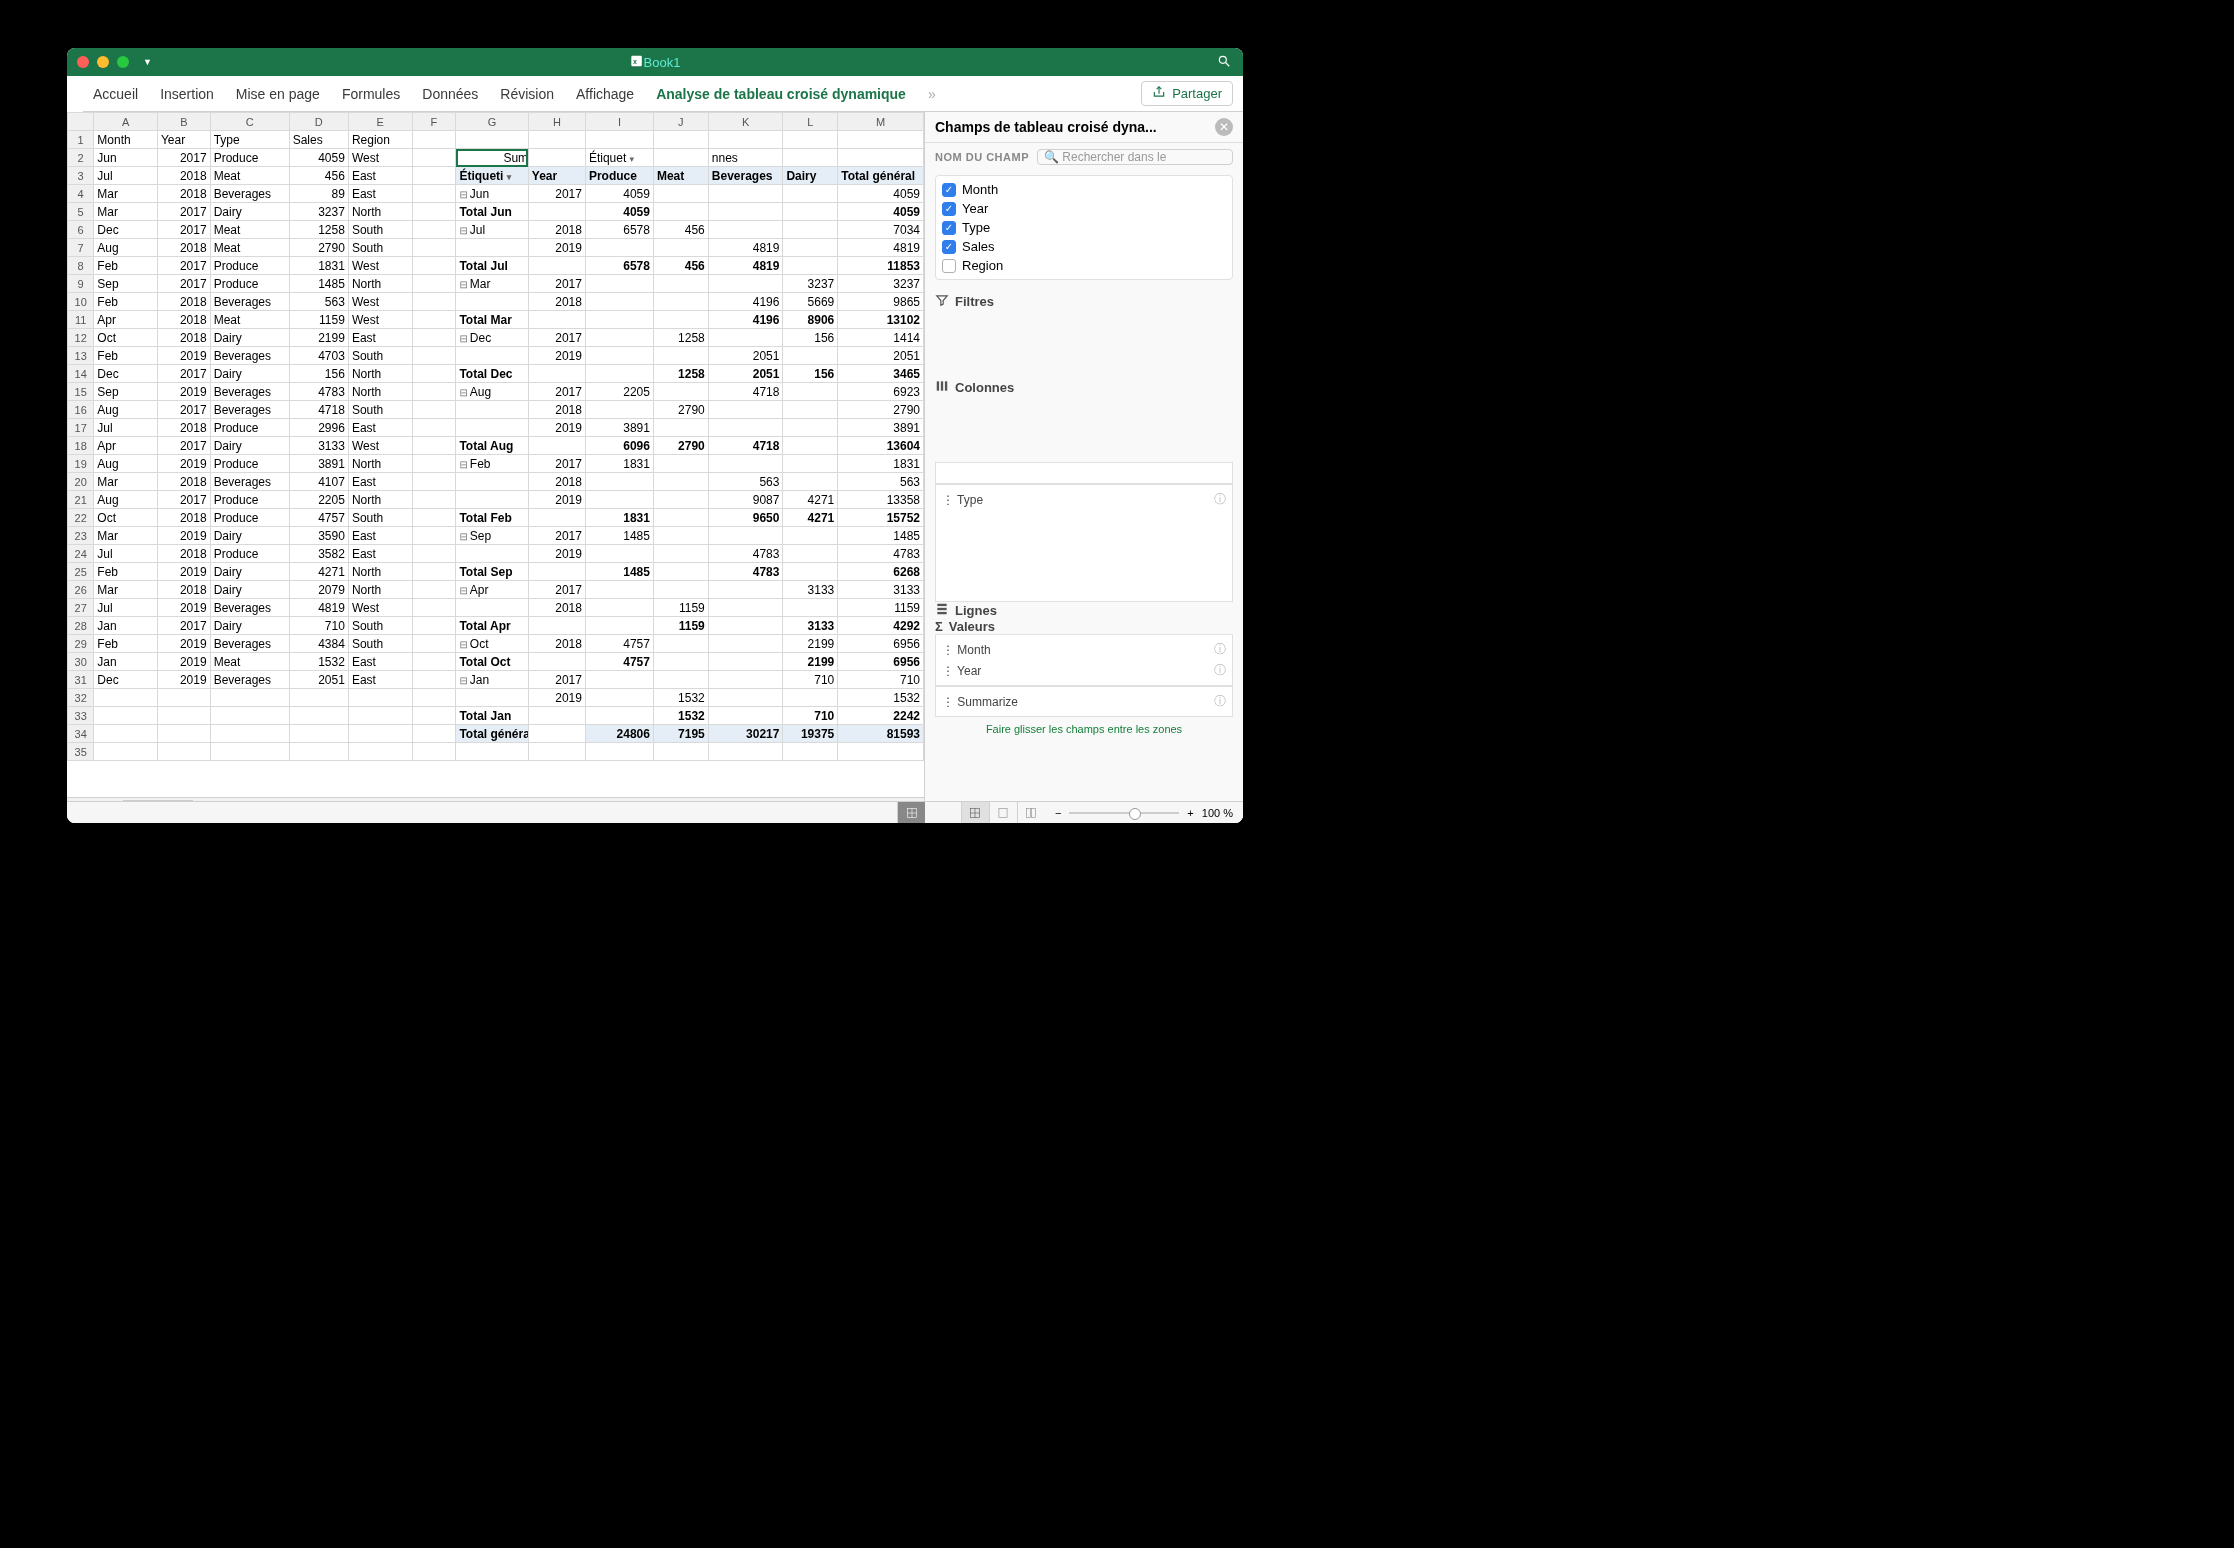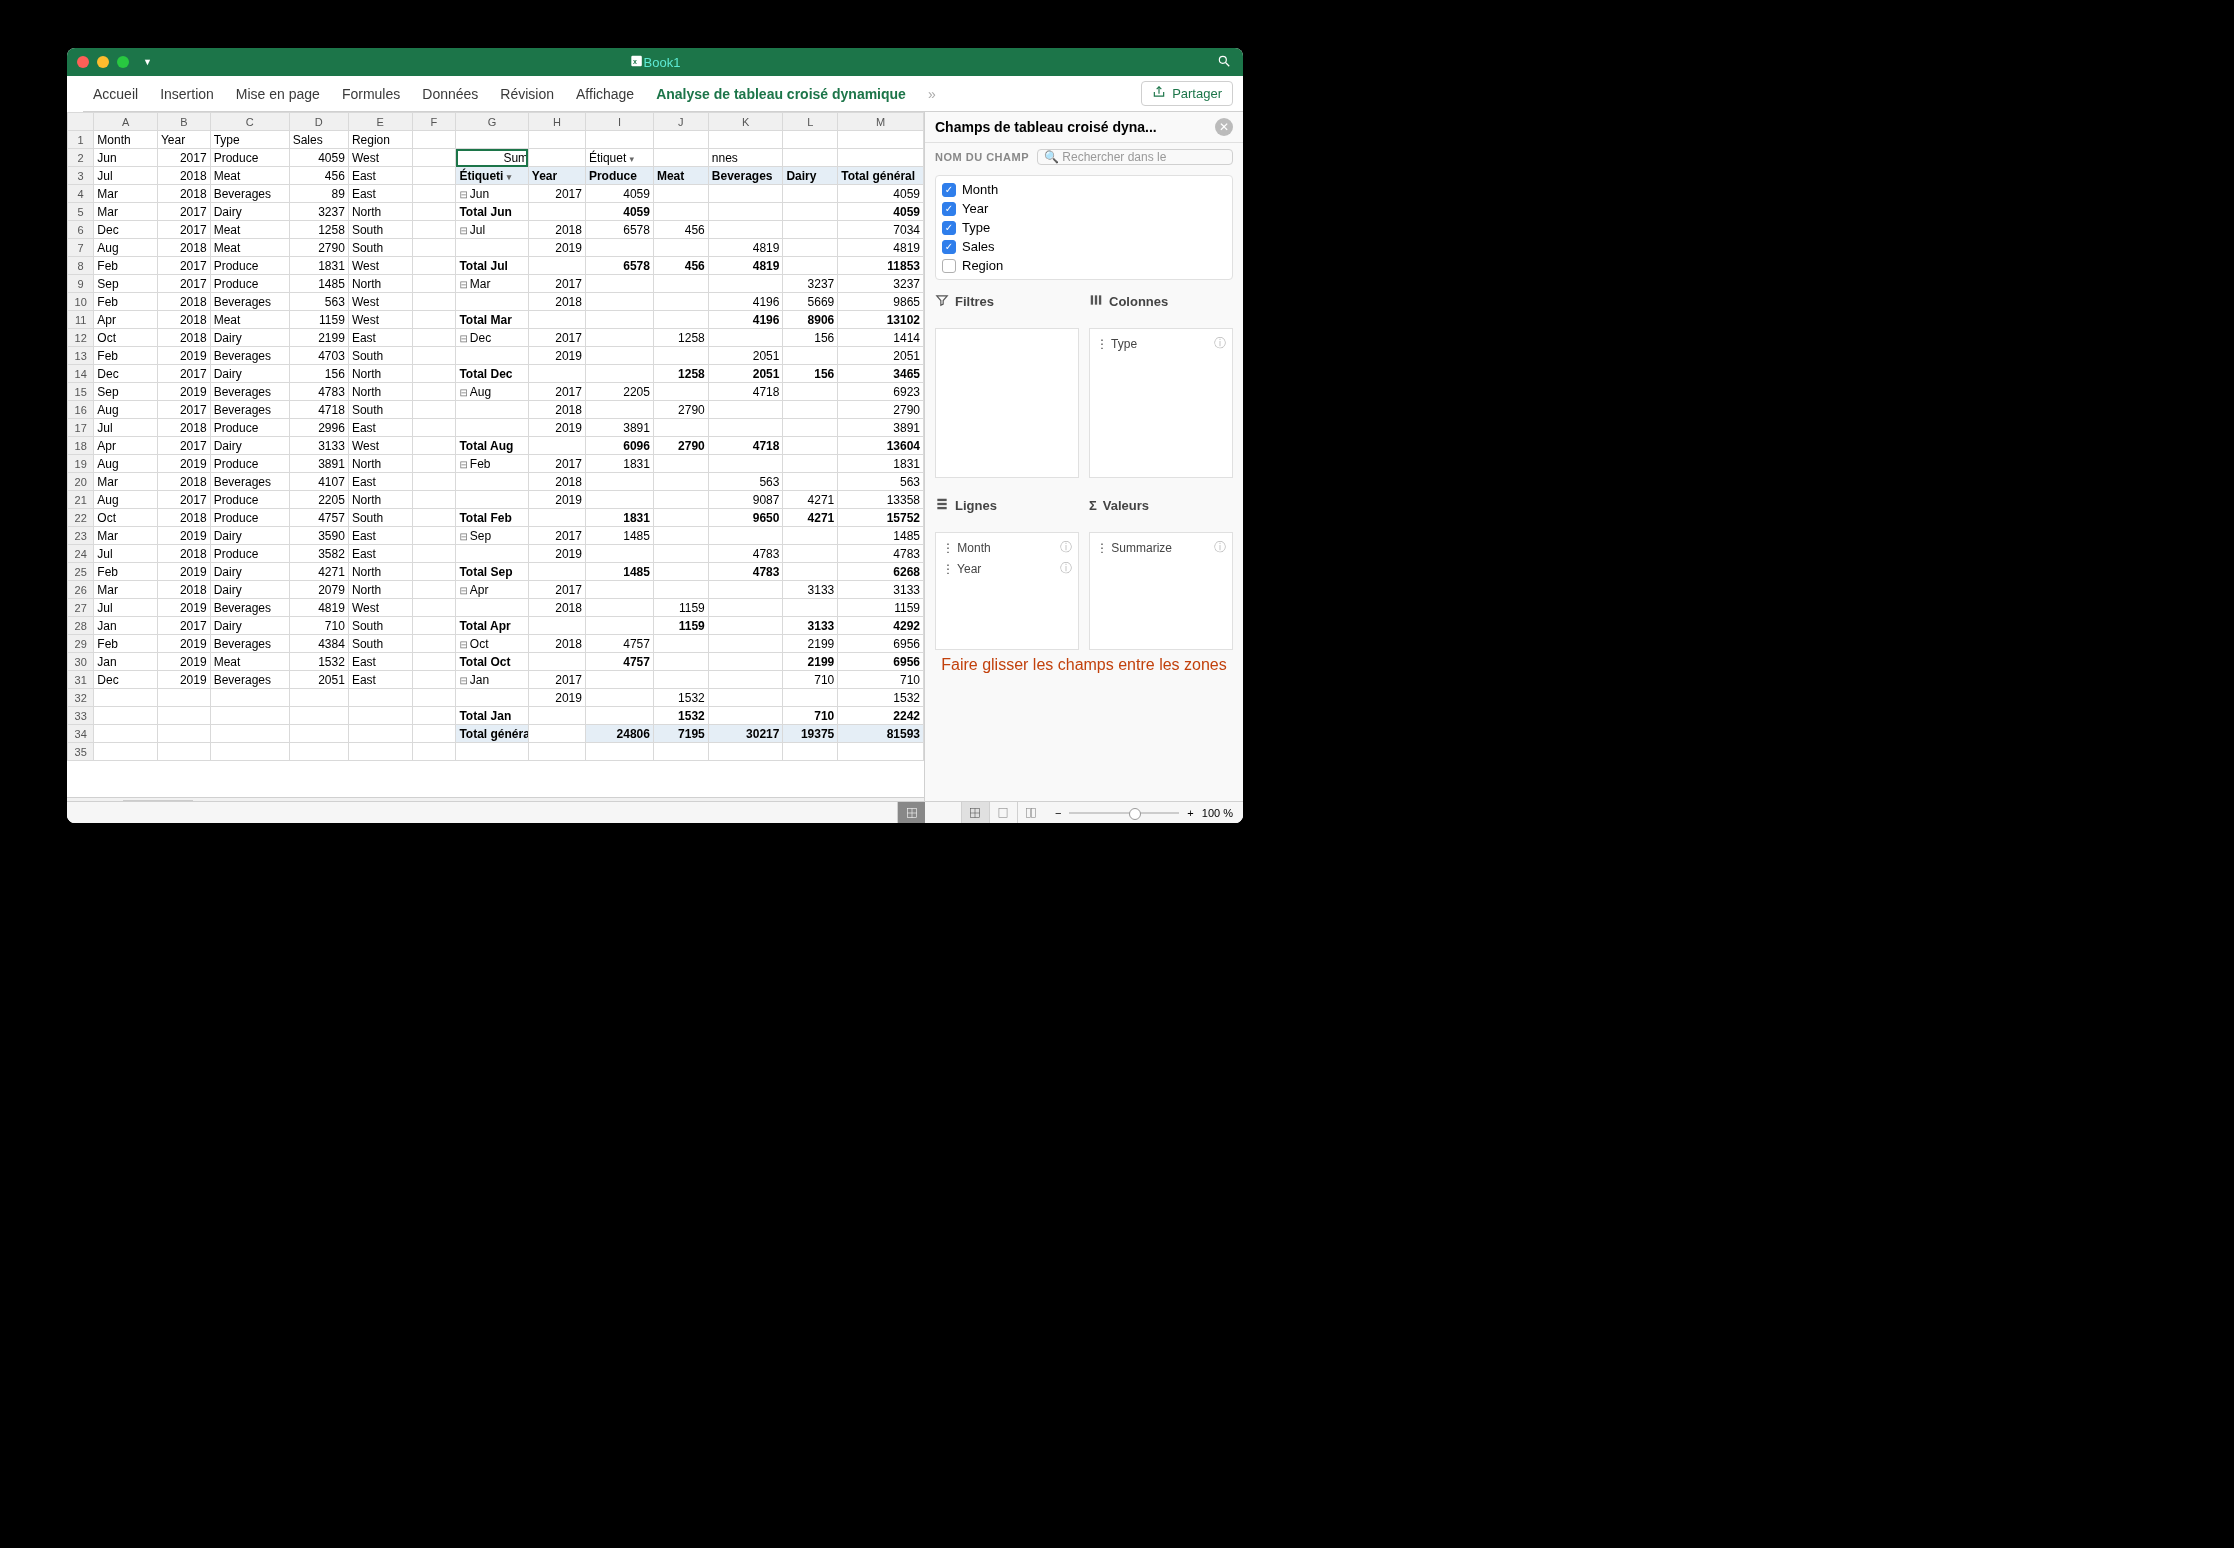--- a/index.html
+++ b/index.html
@@ -50,26 +50,26 @@
   .panel-head { display:flex; align-items:center; padding: 6px 10px; border-bottom: 1px solid #e0e0e0;}
   .panel-head h3 { font-size: 14px; font-weight: 600; flex:1; white-space:nowrap; overflow:hidden; text-overflow:ellipsis;}
   .panel-close { width:18px; height:18px; background:#bbb; border-radius:50%; color:#fff; font-size:12px; display:flex; align-items:center; justify-content:center; cursor:pointer;}
   .panel-sub { display:flex; align-items:center; padding: 6px 10px; gap:8px;}
   .panel-sub label { font-size: 11px; color:#888; font-weight:600; letter-spacing:.5px;}
   .search-fld { flex:1; border:1px solid #d0d0d0; border-radius:4px; padding: 0 6px; font-size:12px; color:#999;}
   .field-list { margin: 4px 10px 10px; background:#fff; border:1px solid #e0e0e0; border-radius:4px; padding:4px 6px;}
   .field-list .fitem { display:flex; align-items:center; gap:6px; padding: 2px 0; font-size:13px; cursor:pointer;}
   .cb { width:14px; height:14px; border-radius:3px; border:1px solid #b0b0b0; display:inline-flex; align-items:center; justify-content:center; font-size:10px; color:#fff;}
   .cb.on { background:#2f7eeb; border-color:#2f7eeb;}
-  .areas { display:grid; grid-template-columns: 1fr 1fr; grid-template-rows: 22px 150px 22px 118px; gap:16px 10px; padding: 0 10px;}
+  .areas { display:grid; grid-template-columns: 1fr; grid-template-rows: 22px 150px 22px 118px; gap:0 10px; padding: 0 10px;}
   .areas h4 { font-size:13px; font-weight:600; color:#444; display:flex; align-items:center; gap:6px;}
   .areas .box { background:#fff; border:1px solid #e0e0e0; border-radius:0; padding:4px 6px; font-size:12px; overflow:hidden;}
   .box .bitem { display:flex; align-items:center; justify-content:space-between; padding:2px 0; color:#444;}
   .box .bitem .info { color:#bbb; cursor:pointer;}
-  .panel-foot { text-align:center; color:#c2410c; font-size:16px; padding:6px 0 4px;}
+  .panel-foot { text-align:center; color:#15803d; font-size:11px; padding:6px 0 4px;}
   svg.ico { width:14px; height:14px; }
 </style>
 </head>
 <body>
 
 <div class="window">
 
   <div class="titlebar">
     <div class="traffic">
       <div class="dot red"></div>

